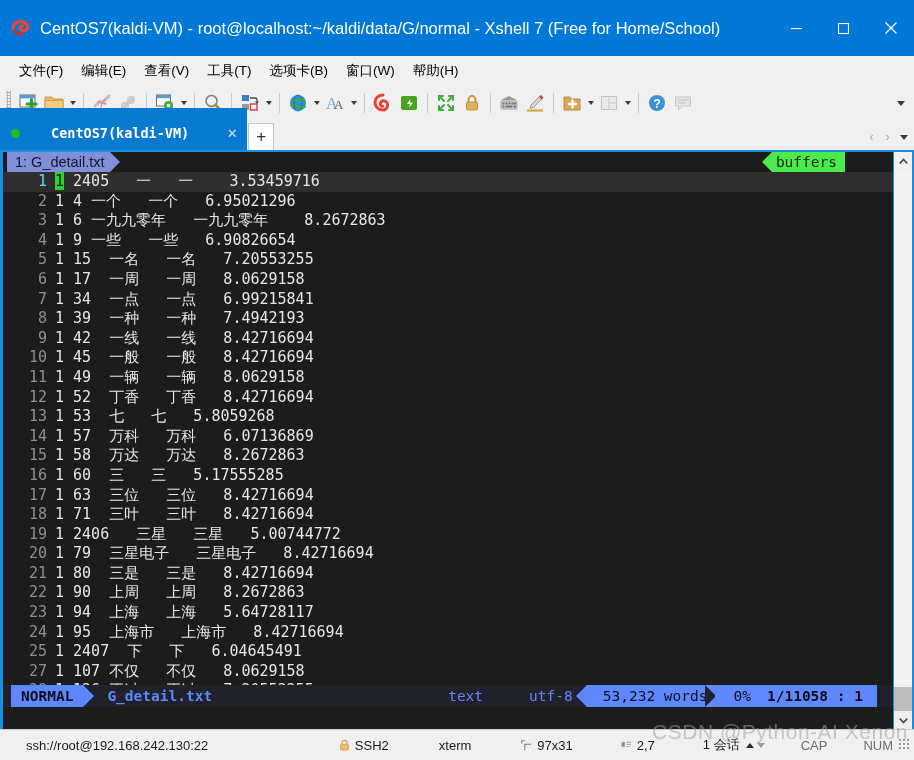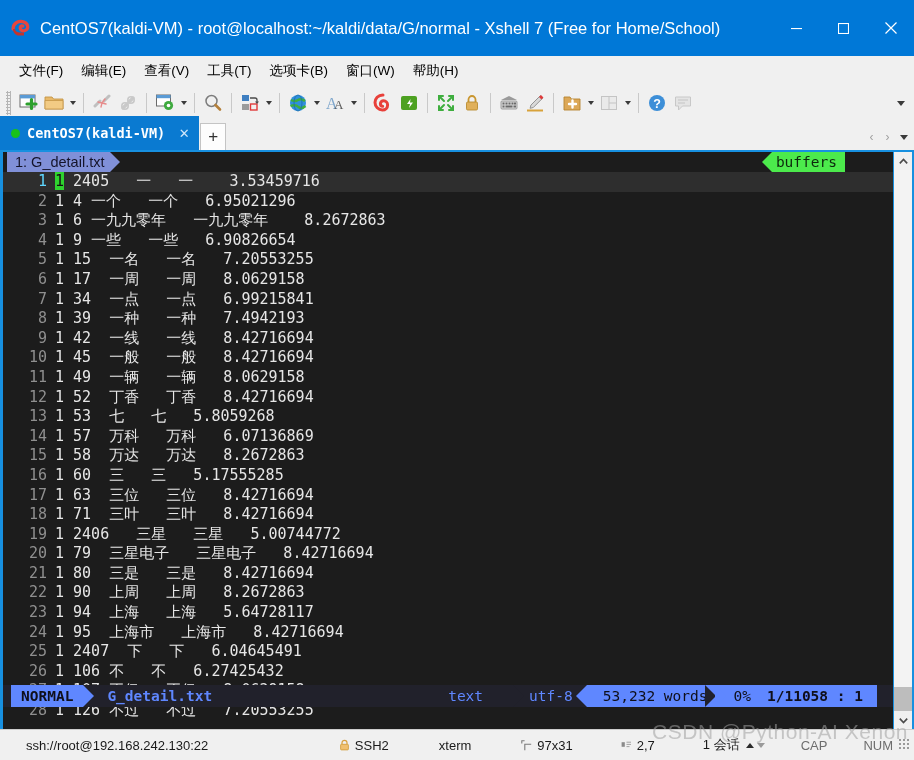--- a/index.html
+++ b/index.html
@@ -124,23 +124,24 @@
     background: #f0f0f0;
     display: flex;
     align-items: flex-end;
     flex: 0 0 auto;
     position: relative;
   }
   .tab {
     height: 34px;
     background: #0a7ad1;
     display: flex; align-items: center;
-    padding: 0 8px 0 11px;
+    padding: 8px 8px 0 11px;
     min-width: 150px;
     cursor: default;
+    gap: 24px;
   }
   .tab-dot {
     width: 9px; height: 9px; border-radius: 50%;
     background: #19c219;
     margin-right: 7px;
     flex: 0 0 auto;
   }
   .tab-label {
     color: #ffffff;
     font-size: 13.5px;
@@ -738,21 +739,20 @@
         <div class="line"><span class="lnum">16</span><span class="ltext">1 60  三   三   5.17555285</span></div>
         <div class="line"><span class="lnum">17</span><span class="ltext">1 63  三位   三位   8.42716694</span></div>
         <div class="line"><span class="lnum">18</span><span class="ltext">1 71  三叶   三叶   8.42716694</span></div>
         <div class="line"><span class="lnum">19</span><span class="ltext">1 2406   三星   三星   5.00744772</span></div>
         <div class="line"><span class="lnum">20</span><span class="ltext">1 79  三星电子   三星电子   8.42716694</span></div>
         <div class="line"><span class="lnum">21</span><span class="ltext">1 80  三是   三是   8.42716694</span></div>
         <div class="line"><span class="lnum">22</span><span class="ltext">1 90  上周   上周   8.2672863</span></div>
         <div class="line"><span class="lnum">23</span><span class="ltext">1 94  上海   上海   5.64728117</span></div>
         <div class="line"><span class="lnum">24</span><span class="ltext">1 95  上海市   上海市   8.42716694</span></div>
         <div class="line"><span class="lnum">25</span><span class="ltext">1 2407  下   下   6.04645491</span></div>
-        <div class="line"><span class="lnum">26</span><span class="ltext">1 106 不   不   6.27425432</span></div>
         <div class="line"><span class="lnum">27</span><span class="ltext">1 107 不仅   不仅   8.0629158</span></div>
         <div class="line"><span class="lnum">28</span><span class="ltext">1 126 不过   不过   7.20553255</span></div>
       </div>
 
       <div class="statusline">
         <div class="sl-mode">NORMAL</div>
         <div class="sl-file">G_detail.txt</div>
         <div class="sl-spacer"></div>
         <div class="sl-type">text</div>
         <div class="sl-enc">utf-8</div>

